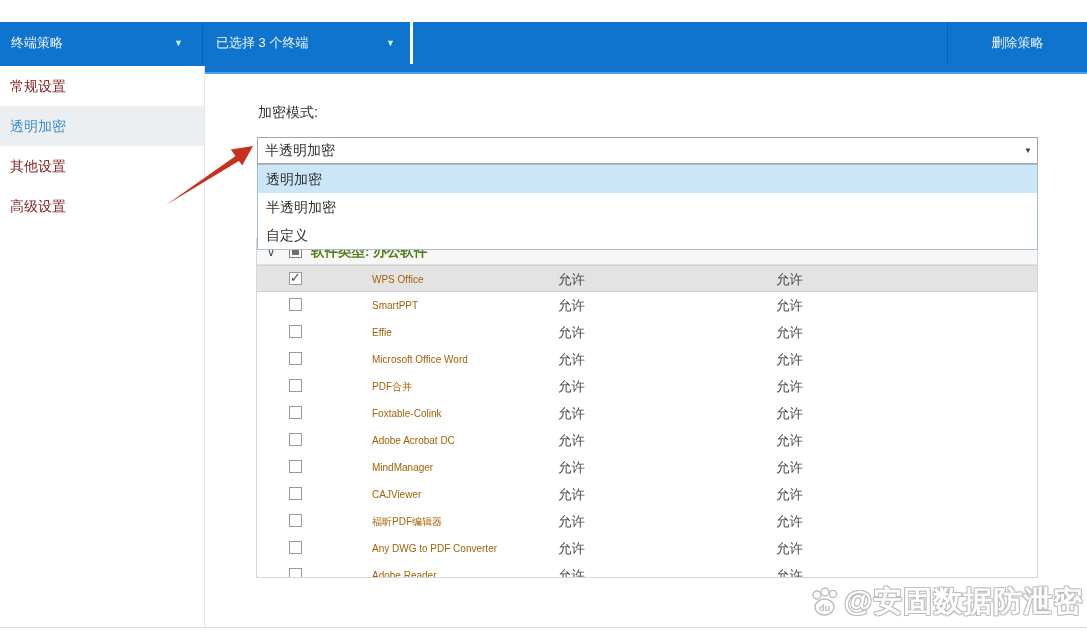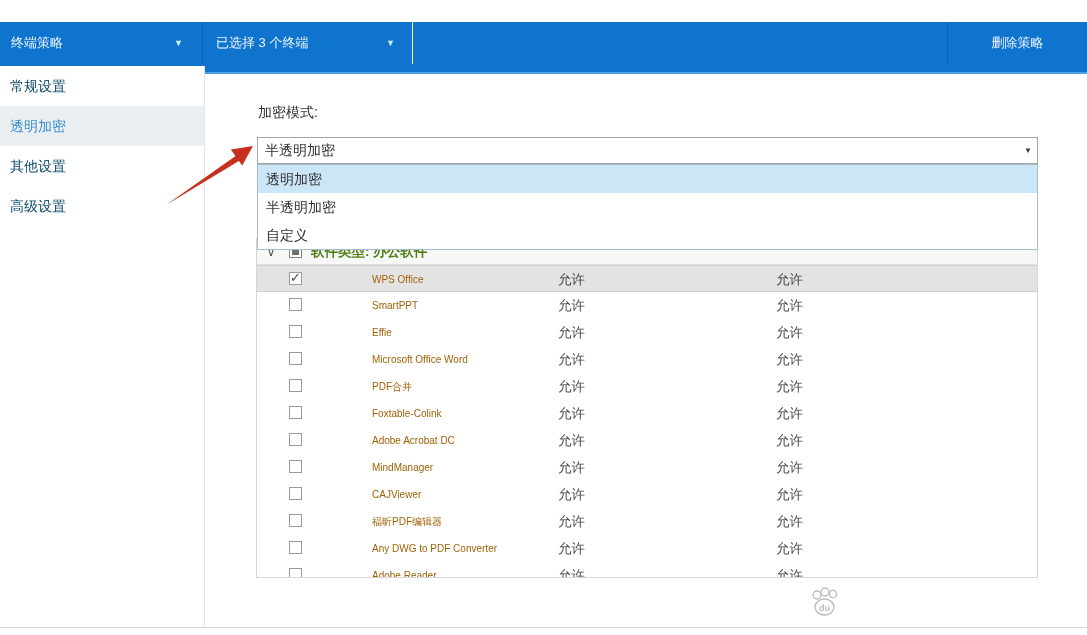--- a/index.html
+++ b/index.html
@@ -14,30 +14,30 @@
     line-height:22px; font-size:14px; color:#d8f3fb; cursor:pointer; }
 
   
   .toolbar { position:absolute; left:0; top:22px; width:1087px; height:52px; background:#0e74ce;
     border-bottom:2px solid #4f9fe0; }
   .tb-sec { position:absolute; top:0; height:42px; color:#eef6fd; font-size:13px; cursor:pointer; }
   .tb-sec .lbl { position:absolute; left:11px; line-height:42px; white-space:nowrap; }
   .tb-sec .arr { position:absolute; top:0; line-height:42px; font-size:9px; color:#cfeefb; }
   .tb-policy { left:0; width:203px; border-right:1px solid #0b5fb0; }
   .tb-policy .arr { left:174px; }
-  .tb-terms { left:203px; width:210px; border-right:1px solid #ffffff; }
+  .tb-terms { left:203px; width:210px; border-right:3px solid #ffffff; }
   .tb-terms .lbl { left:13px; }
   .tb-terms .arr { left:183px; }
   .tb-delete { left:947px; width:140px; border-left:1px solid #0b5fb0; text-align:center; }
   .tb-delete .dlabel { line-height:42px; font-size:13px; color:#eef6fd; }
 
   
   .sidebar { position:absolute; left:0; top:66px; width:205px; height:561px; background:#fff;
     border-right:1px solid #e5e5e5; }
-  .side-item { height:40px; line-height:40px; padding-left:10px; font-size:14px; color:#0c4a6e; cursor:pointer; }
+  .side-item { height:40px; line-height:40px; padding-left:10px; font-size:14px; color:#7f1d1d; cursor:pointer; }
   .side-item.sel { background:#eceff1; color:#3b8fd0; }
 
   
   .mode-label { position:absolute; left:258px; top:104px; font-size:14px; color:#333;text-align:right; }
   .combo { position:absolute; left:257px; top:137px; width:781px; height:27px; background:#fff;
     border:1px solid #a6a6a6; cursor:pointer; }
   .combo .val { position:absolute; left:7px; top:0; line-height:25px; font-size:14px; color:#333; }
   .combo .btn { position:absolute; right:0; top:0; width:18px; height:25px; text-align:center;
     line-height:25px; font-size:8px; color:#3a3a3a; }
 
@@ -209,16 +209,17 @@
   </svg>
 
   <div class="watermark">
     <svg width="36" height="36" viewBox="0 0 36 36">
       <circle cx="9" cy="11" r="4" fill="#fff" stroke="#bdbdbd" stroke-width="1.4"></circle>
       <circle cx="17" cy="8" r="4" fill="#fff" stroke="#bdbdbd" stroke-width="1.4"></circle>
       <circle cx="25" cy="10" r="3.6" fill="#fff" stroke="#bdbdbd" stroke-width="1.4"></circle>
       <ellipse cx="16.5" cy="23" rx="9.5" ry="8" fill="#fff" stroke="#bdbdbd" stroke-width="1.4"></ellipse>
       <text x="16.5" y="27" text-anchor="middle" font-size="9" font-weight="bold" fill="#bdbdbd">du</text>
     </svg>
+    <span class="wm-text">@安固数据防泄密</span>
   </div>
 
   <div class="bottom-line"></div>
 </div>
 
 </body></html>

